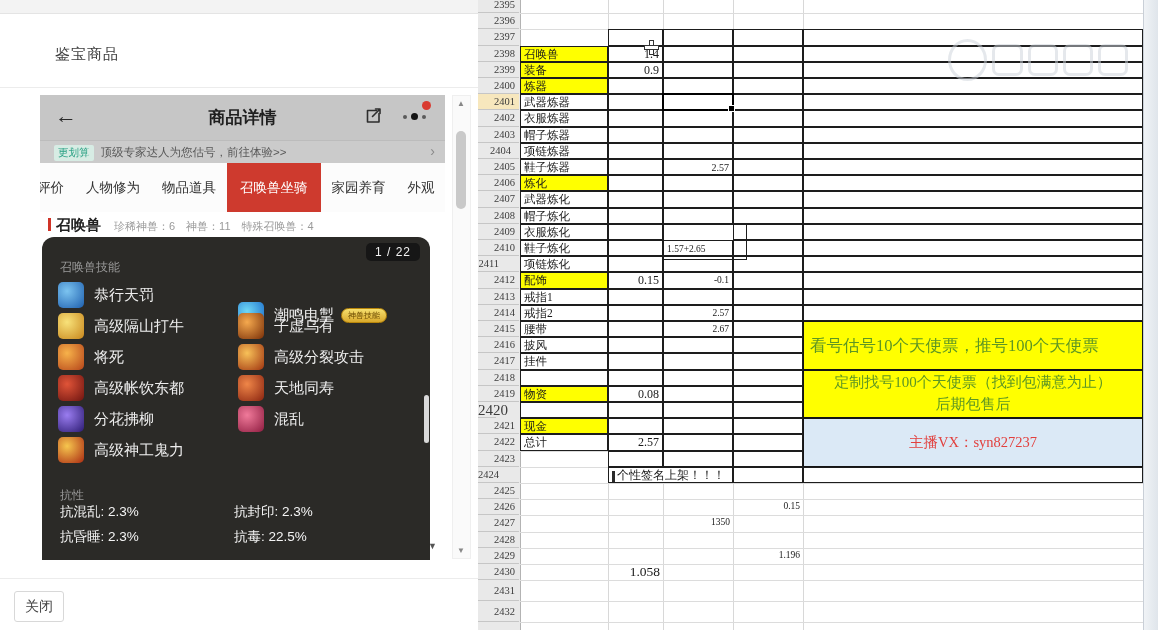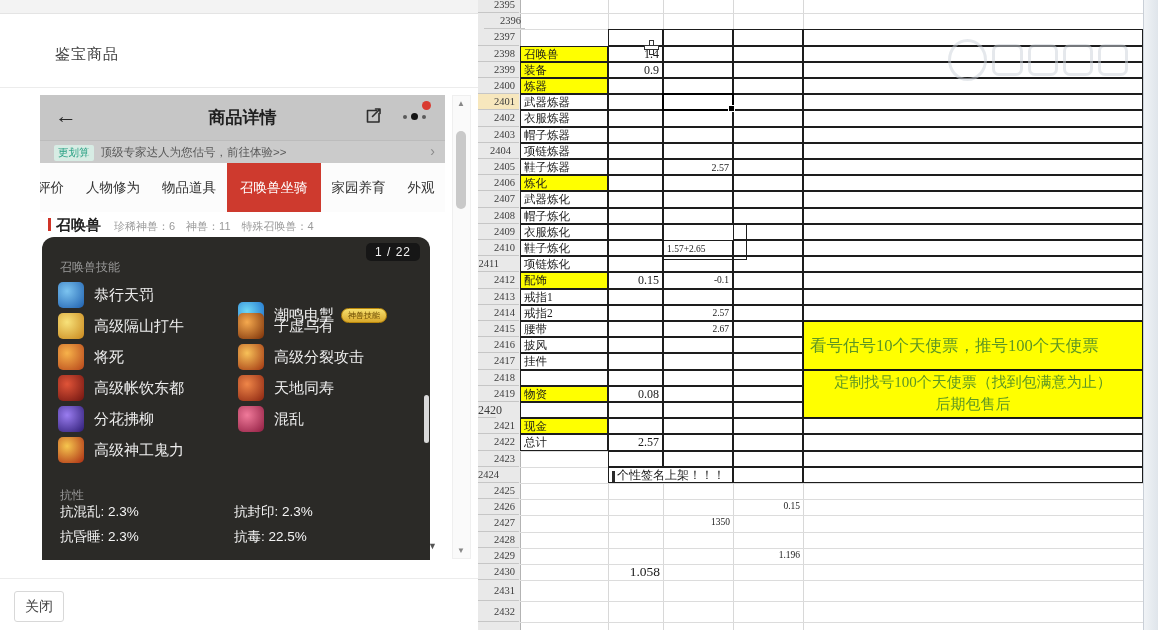--- a/index.html
+++ b/index.html
@@ -187,21 +187,21 @@
       <span class="dn">▼</span>
     </div>
 
     <div class="abs hr2"></div>
     <button class="closebtn">关闭</button>
   </div>
 
   <div id="sheet">
       <div style="position: absolute; left: 0px; top: 0px; width: 42px; height: 630px; background: rgb(233, 233, 233); border-right: 1px solid rgb(179, 179, 179);"></div>
       <div style="position: absolute; left: 0px; top: -3px; width: 41px; height: 16.2px; border-bottom: 1px solid rgb(198, 198, 198); font-size: 10.5px; color: rgb(60, 60, 60); text-align: right; padding-right: 4px; box-sizing: border-box; line-height: 16.2px;">2395</div>
-      <div style="position: absolute; left: 0px; top: 13.2px; width: 41px; height: 16.2px; border-bottom: 1px solid rgb(198, 198, 198); font-size: 10.5px; color: rgb(60, 60, 60); text-align: right; padding-right: 4px; box-sizing: border-box; line-height: 16.2px; margin-left: 6px;">2396</div>
+      <div style="position: absolute; left: 0px; top: 13.2px; width: 41px; height: 16.2px; border-bottom: 1px solid rgb(198, 198, 198); font-size: 10.5px; color: rgb(60, 60, 60); text-align: right; padding-right: 4px; box-sizing: border-box; line-height: 16.2px;">2396</div>
       <div style="position: absolute; left: 0px; top: 29.4px; width: 41px; height: 16.2px; border-bottom: 1px solid rgb(198, 198, 198); font-size: 10.5px; color: rgb(60, 60, 60); text-align: right; padding-right: 4px; box-sizing: border-box; line-height: 16.2px;">2397</div>
       <div style="position: absolute; left: 0px; top: 45.6px; width: 41px; height: 16.2px; border-bottom: 1px solid rgb(198, 198, 198); font-size: 10.5px; color: rgb(60, 60, 60); text-align: right; padding-right: 4px; box-sizing: border-box; line-height: 16.2px;">2398</div>
       <div style="position: absolute; left: 0px; top: 61.8px; width: 41px; height: 16.2px; border-bottom: 1px solid rgb(198, 198, 198); font-size: 10.5px; color: rgb(60, 60, 60); text-align: right; padding-right: 4px; box-sizing: border-box; line-height: 16.2px;">2399</div>
       <div style="position: absolute; left: 0px; top: 78px; width: 41px; height: 16.2px; border-bottom: 1px solid rgb(198, 198, 198); font-size: 10.5px; color: rgb(60, 60, 60); text-align: right; padding-right: 4px; box-sizing: border-box; line-height: 16.2px;">2400</div>
       <div style="position: absolute; left: 0px; top: 94.2px; width: 41px; height: 16.2px; border-bottom: 1px solid rgb(198, 198, 198); font-size: 10.5px; color: rgb(60, 60, 60); text-align: right; padding-right: 4px; box-sizing: border-box; line-height: 16.2px; background: rgb(247, 231, 189);">2401</div>
       <div style="position: absolute; left: 0px; top: 110.4px; width: 41px; height: 16.2px; border-bottom: 1px solid rgb(198, 198, 198); font-size: 10.5px; color: rgb(60, 60, 60); text-align: right; padding-right: 4px; box-sizing: border-box; line-height: 16.2px;">2402</div>
       <div style="position: absolute; left: 0px; top: 126.6px; width: 41px; height: 16.2px; border-bottom: 1px solid rgb(198, 198, 198); font-size: 10.5px; color: rgb(60, 60, 60); text-align: right; padding-right: 4px; box-sizing: border-box; line-height: 16.2px;">2403</div>
       <div style="position: absolute; left: 0px; top: 142.8px; width: 41px; height: 16.2px; border-bottom: 1px solid rgb(198, 198, 198); font-size: 10.5px; color: rgb(60, 60, 60); text-align: right; padding-right: 8px; box-sizing: border-box; line-height: 16.2px;">2404</div>
       <div style="position: absolute; left: 0px; top: 159px; width: 41px; height: 16.2px; border-bottom: 1px solid rgb(198, 198, 198); font-size: 10.5px; color: rgb(60, 60, 60); text-align: right; padding-right: 4px; box-sizing: border-box; line-height: 16.2px;">2405</div>
       <div style="position: absolute; left: 0px; top: 175.2px; width: 41px; height: 16.2px; border-bottom: 1px solid rgb(198, 198, 198); font-size: 10.5px; color: rgb(60, 60, 60); text-align: right; padding-right: 4px; box-sizing: border-box; line-height: 16.2px;">2406</div>
@@ -211,21 +211,21 @@
       <div style="position: absolute; left: 0px; top: 240px; width: 41px; height: 16.2px; border-bottom: 1px solid rgb(198, 198, 198); font-size: 10.5px; color: rgb(60, 60, 60); text-align: right; padding-right: 4px; box-sizing: border-box; line-height: 16.2px;">2410</div>
       <div style="position: absolute; left: 0px; top: 256.2px; width: 41px; height: 16.2px; border-bottom: 1px solid rgb(198, 198, 198); font-size: 10.5px; color: rgb(60, 60, 60); text-align: right; padding-right: 20px; box-sizing: border-box; line-height: 16.2px;">2411</div>
       <div style="position: absolute; left: 0px; top: 272.4px; width: 41px; height: 16.2px; border-bottom: 1px solid rgb(198, 198, 198); font-size: 10.5px; color: rgb(60, 60, 60); text-align: right; padding-right: 4px; box-sizing: border-box; line-height: 16.2px;">2412</div>
       <div style="position: absolute; left: 0px; top: 288.6px; width: 41px; height: 16.2px; border-bottom: 1px solid rgb(198, 198, 198); font-size: 10.5px; color: rgb(60, 60, 60); text-align: right; padding-right: 4px; box-sizing: border-box; line-height: 16.2px;">2413</div>
       <div style="position: absolute; left: 0px; top: 304.8px; width: 41px; height: 16.2px; border-bottom: 1px solid rgb(198, 198, 198); font-size: 10.5px; color: rgb(60, 60, 60); text-align: right; padding-right: 4px; box-sizing: border-box; line-height: 16.2px;">2414</div>
       <div style="position: absolute; left: 0px; top: 321px; width: 41px; height: 16.2px; border-bottom: 1px solid rgb(198, 198, 198); font-size: 10.5px; color: rgb(60, 60, 60); text-align: right; padding-right: 4px; box-sizing: border-box; line-height: 16.2px;">2415</div>
       <div style="position: absolute; left: 0px; top: 337.2px; width: 41px; height: 16.2px; border-bottom: 1px solid rgb(198, 198, 198); font-size: 10.5px; color: rgb(60, 60, 60); text-align: right; padding-right: 4px; box-sizing: border-box; line-height: 16.2px;">2416</div>
       <div style="position: absolute; left: 0px; top: 353.4px; width: 41px; height: 16.2px; border-bottom: 1px solid rgb(198, 198, 198); font-size: 10.5px; color: rgb(60, 60, 60); text-align: right; padding-right: 4px; box-sizing: border-box; line-height: 16.2px;">2417</div>
       <div style="position: absolute; left: 0px; top: 369.6px; width: 41px; height: 16.2px; border-bottom: 1px solid rgb(198, 198, 198); font-size: 10.5px; color: rgb(60, 60, 60); text-align: right; padding-right: 4px; box-sizing: border-box; line-height: 16.2px;">2418</div>
       <div style="position: absolute; left: 0px; top: 385.8px; width: 41px; height: 16.2px; border-bottom: 1px solid rgb(198, 198, 198); font-size: 10.5px; color: rgb(60, 60, 60); text-align: right; padding-right: 4px; box-sizing: border-box; line-height: 16.2px;">2419</div>
-      <div style="position: absolute; left: 0px; top: 402px; width: 18px; height: 16.2px; border-bottom: 1px solid rgb(198, 198, 198); font-size: 12px; color: rgb(60, 60, 60); text-align: right; padding-right: 4px; box-sizing: border-box; line-height: 16.2px;">2420</div>
+      <div style="position: absolute; left: 0px; top: 402px; width: 18px; height: 16.2px; border-bottom: 1px solid rgb(198, 198, 198); font-size: 15px; color: rgb(60, 60, 60); text-align: right; padding-right: 4px; box-sizing: border-box; line-height: 16.2px;">2420</div>
       <div style="position: absolute; left: 0px; top: 418.2px; width: 41px; height: 16.2px; border-bottom: 1px solid rgb(198, 198, 198); font-size: 10.5px; color: rgb(60, 60, 60); text-align: right; padding-right: 4px; box-sizing: border-box; line-height: 16.2px;">2421</div>
       <div style="position: absolute; left: 0px; top: 434.4px; width: 41px; height: 16.2px; border-bottom: 1px solid rgb(198, 198, 198); font-size: 10.5px; color: rgb(60, 60, 60); text-align: right; padding-right: 4px; box-sizing: border-box; line-height: 16.2px;">2422</div>
       <div style="position: absolute; left: 0px; top: 450.6px; width: 41px; height: 16.2px; border-bottom: 1px solid rgb(198, 198, 198); font-size: 10.5px; color: rgb(60, 60, 60); text-align: right; padding-right: 4px; box-sizing: border-box; line-height: 16.2px;">2423</div>
       <div style="position: absolute; left: 0px; top: 466.8px; width: 41px; height: 16.2px; border-bottom: 1px solid rgb(198, 198, 198); font-size: 10.5px; color: rgb(60, 60, 60); text-align: left; padding-right: 4px; box-sizing: border-box; line-height: 16.2px;">2424</div>
       <div style="position: absolute; left: 0px; top: 483px; width: 41px; height: 16.2px; border-bottom: 1px solid rgb(198, 198, 198); font-size: 10.5px; color: rgb(60, 60, 60); text-align: right; padding-right: 4px; box-sizing: border-box; line-height: 16.2px;">2425</div>
       <div style="position: absolute; left: 0px; top: 499.2px; width: 41px; height: 16.2px; border-bottom: 1px solid rgb(198, 198, 198); font-size: 10.5px; color: rgb(60, 60, 60); text-align: right; padding-right: 4px; box-sizing: border-box; line-height: 16.2px;">2426</div>
       <div style="position: absolute; left: 0px; top: 515.4px; width: 41px; height: 16.2px; border-bottom: 1px solid rgb(198, 198, 198); font-size: 10.5px; color: rgb(60, 60, 60); text-align: right; padding-right: 4px; box-sizing: border-box; line-height: 16.2px;">2427</div>
       <div style="position: absolute; left: 0px; top: 531.6px; width: 41px; height: 16.2px; border-bottom: 1px solid rgb(198, 198, 198); font-size: 10.5px; color: rgb(60, 60, 60); text-align: right; padding-right: 4px; box-sizing: border-box; line-height: 16.2px;">2428</div>
       <div style="position: absolute; left: 0px; top: 547.8px; width: 41px; height: 16.2px; border-bottom: 1px solid rgb(198, 198, 198); font-size: 10.5px; color: rgb(60, 60, 60); text-align: right; padding-right: 4px; box-sizing: border-box; line-height: 16.2px;">2429</div>
       <div style="position: absolute; left: 0px; top: 564px; width: 41px; height: 16.2px; border-bottom: 1px solid rgb(198, 198, 198); font-size: 10.5px; color: rgb(60, 60, 60); text-align: right; padding-right: 4px; box-sizing: border-box; line-height: 16.2px;">2430</div>
@@ -413,20 +413,23 @@
       <div class="cell" style="position: absolute; left: 42px; top: 434.4px; width: 88px; height: 16.2px; border: 1px solid rgb(29, 29, 29); z-index: 1; font-size: 11.5px; line-height: 15.2px; padding: 0px 3px; text-align: left;">总计</div>
       <div class="cell" style="position: absolute; left: 255px; top: 499.2px; width: 70px; height: 16.2px; z-index: 2; font-size: 9.5px; line-height: 15.2px; padding: 0px 3px; text-align: right;">0.15</div>
       <div class="cell" style="position: absolute; left: 185px; top: 515.4px; width: 70px; height: 16.2px; z-index: 2; font-size: 9.5px; line-height: 15.2px; padding: 0px 3px; text-align: right;">1350</div>
       <div class="cell" style="position: absolute; left: 255px; top: 547.8px; width: 70px; height: 16.2px; z-index: 2; font-size: 9.5px; line-height: 15.2px; padding: 0px 3px; text-align: right;">1.196</div>
       <div class="cell" style="position: absolute; left: 130px; top: 564px; width: 55px; height: 16.2px; z-index: 2; font-size: 13.5px; line-height: 15.2px; padding: 0px 3px; text-align: right;">1.058</div>
       <div style="position: absolute; left: 325px; top: 321px; width: 340px; height: 48.6px; box-sizing: border-box; border: 1.5px solid rgb(21, 21, 21); background: rgb(255, 255, 0); color: rgb(93, 150, 36); z-index: 3; font-size: 16.5px; overflow: hidden; line-height: 48.6px; padding-left: 6px; white-space: nowrap;">看号估号10个天使票，推号100个天使票</div>
       <div style="position: absolute; left: 325px; top: 369.6px; width: 340px; height: 48.6px; box-sizing: border-box; border: 1.5px solid rgb(21, 21, 21); background: rgb(255, 255, 0); color: rgb(93, 150, 36); z-index: 3; font-size: 15px; overflow: hidden; display: flex; flex-direction: column; justify-content: center; align-items: center; line-height: 1.45;">
         <div>定制找号100个天使票（找到包满意为止）</div>
         <div>后期包售后</div>
       </div>
+      <div style="position: absolute; left: 325px; top: 418.2px; width: 340px; height: 48.6px; box-sizing: border-box; border: 1.5px solid rgb(21, 21, 21); background: rgb(219, 233, 246); color: rgb(226, 64, 62); z-index: 3; font-size: 14.5px; overflow: hidden; display: flex; flex-direction: column; justify-content: center; align-items: center; line-height: 1.45;">
+        <div>主播VX：syn827237</div>
+      </div>
       <div style="position: absolute; left: 184px; top: 93.2px; width: 72px; height: 18.2px; border: 2px solid rgb(0, 0, 0); box-sizing: border-box; z-index: 5;">
         <div style="position: absolute; right: -3px; bottom: -3px; width: 5px; height: 5px; background: rgb(0, 0, 0); border: 1px solid rgb(255, 255, 255);"></div>
       </div>
       <div style="position: absolute; left: 166px; top: 40px; width: 15px; height: 15px; z-index: 6;">
         <div style="position: absolute; left: 5px; top: 0px; width: 5px; height: 15px; background: rgb(255, 255, 255); border: 1px solid rgb(51, 51, 51); box-sizing: border-box;"></div>
         <div style="position: absolute; left: 0px; top: 5px; width: 15px; height: 5px; background: rgb(255, 255, 255); border: 1px solid rgb(51, 51, 51); box-sizing: border-box;"></div>
       </div>
       <div style="position: absolute; left: 470px; top: 36px; width: 180px; height: 48px; display: flex; align-items: center; gap: 5px; opacity: 0.5; filter: blur(0.6px); z-index: 4; pointer-events: none;">
         <span style="display: inline-block; width: 36px; height: 36px; border: 3px solid rgb(204, 211, 218); border-radius: 50%;"></span>
         <span style="display: inline-block; width: 26px; height: 26px; border: 3px solid rgb(204, 211, 218); border-radius: 7px;"></span>

